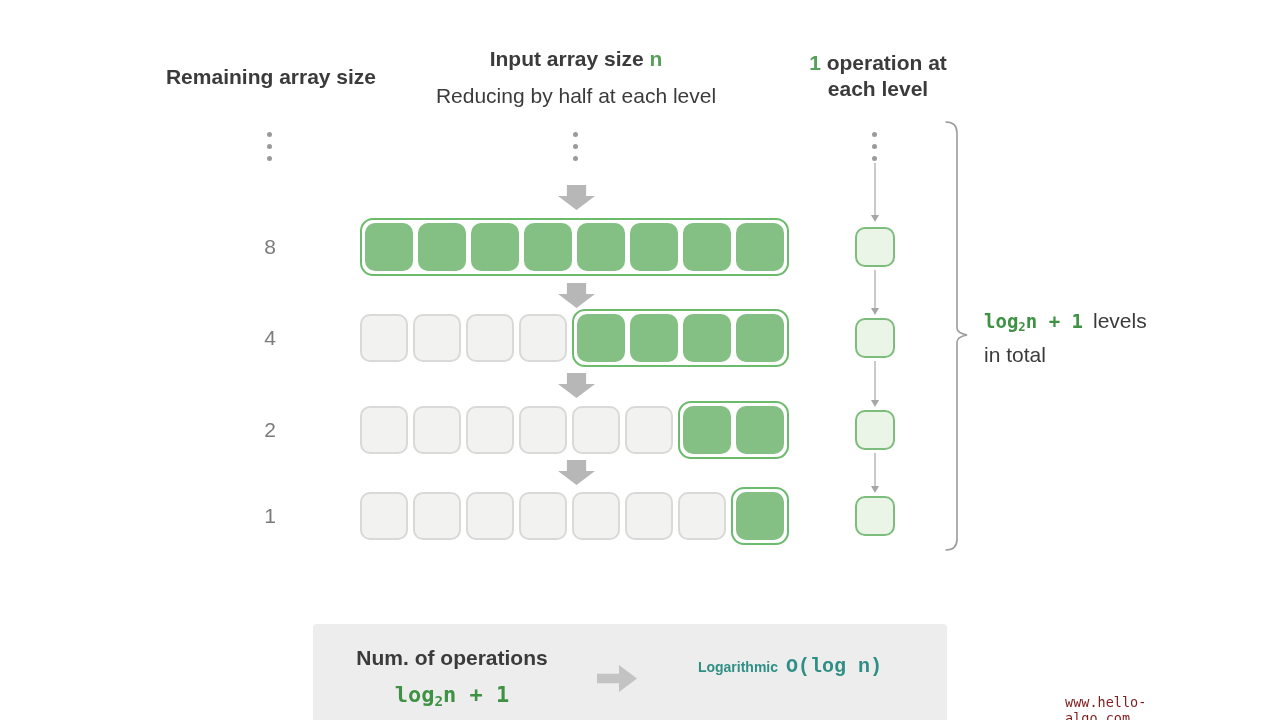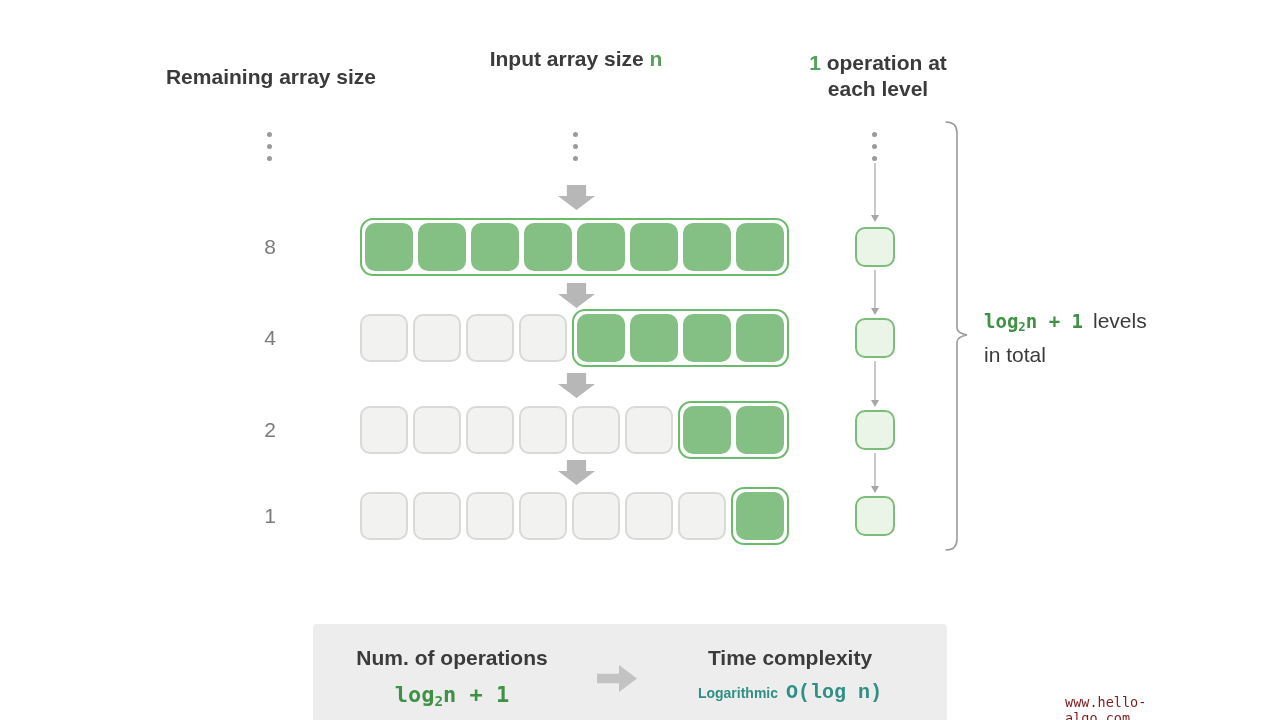--- a/index.html
+++ b/index.html
@@ -91,20 +91,21 @@
 </style>
 </head>
 <body>
 
 <div id="stage">
 
   <div class="hdr" style="left:271px; top:64px">Remaining array size</div>
 
   <div class="hdr" style="left:576px; top:46px"><span>Input array size </span><span class="green-hl">n</span></div>
 
+  <div class="hdr-sub" style="left:576px; top:84px">Reducing by half at each level</div>
 
   <div class="hdr" style="left:878px; top:50px">
     <div><span class="green-hl">1</span><span> operation at</span></div>
     <div>each level</div>
   </div>
 
   <div id="diagram">
       <div class="dots" style="left:267px; top:132px">
         <div class="dot"></div>
         <div class="dot"></div>
@@ -202,20 +203,19 @@
     <div>in total</div>
   </div>
 
   <div class="summary">
     <div class="sum-block left">
       <div class="sum-title">Num. of operations</div>
       <div class="sum-formula mono"><span>log</span><sub>2</sub><span>n + 1</span></div>
     </div>
     <div class="right-arrow"></div>
     <div class="sum-block right">
-      <div class="sum-title">Time complexity</div>
       <div class="sum-complexity"><span class="teal-name">Logarithmic</span><span class="teal-bigo mono">O(log n)</span></div>
     </div>
   </div>
 
   <div class="watermark">www.hello-algo.com</div>
 
 </div>
 
 </body></html>

